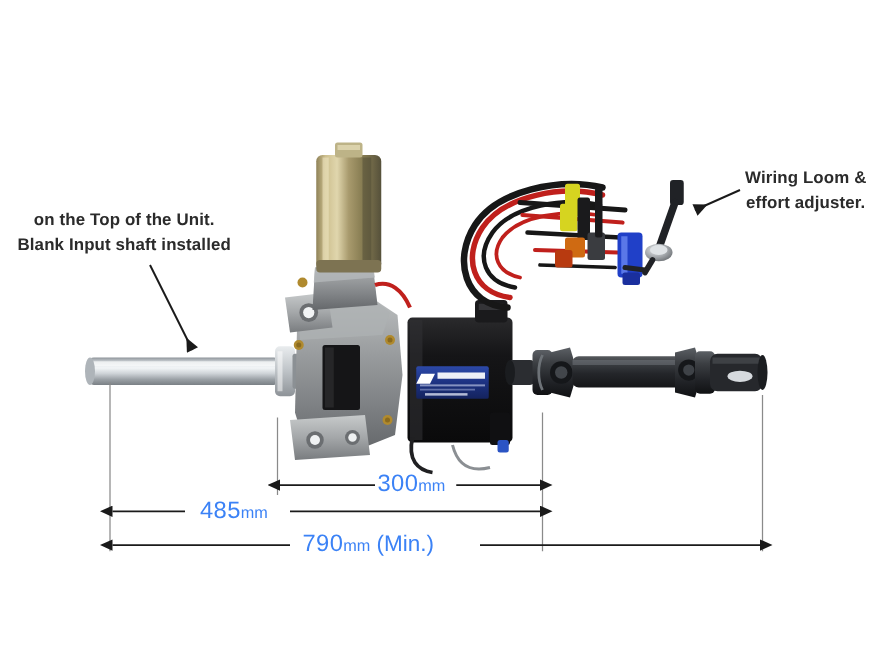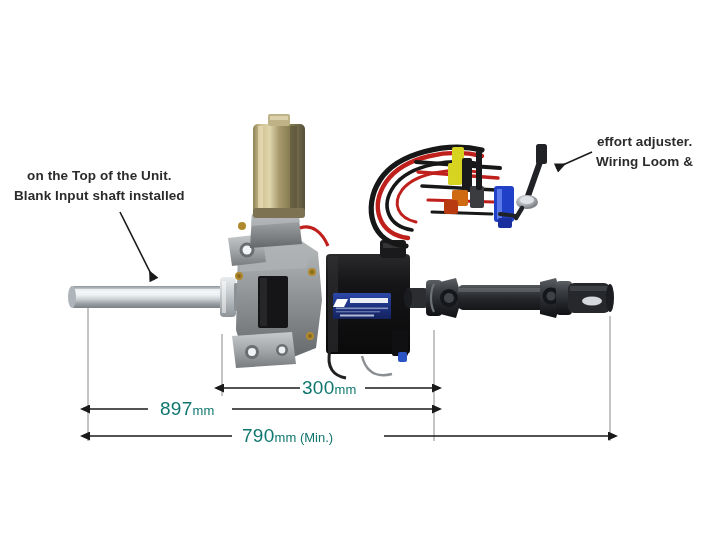--- a/index.html
+++ b/index.html
@@ -23,27 +23,27 @@
     font-weight: 600;
     font-size: 13.5px;
     line-height: 20px;
     letter-spacing: 0.1px;
     white-space: nowrap;
   }
   #ann-left { left: 14px; top: 166px; text-align: center; }
   #ann-right { left: 596px; top: 132px; text-align: center; }
   .dim-text {
     position: absolute;
-    color: #0f766e;
+    color: #3b82f6;
     white-space: nowrap;
     font-weight: 400;
   }
   .dim-num { font-size: 19px; letter-spacing: 0.3px; }
   .dim-unit { font-size: 13px; }
-  .dim-suffix { font-size: 13px; }
+  .dim-suffix { font-size: 18px; }
   svg.layer {
     position: absolute;
     left: 0; top: 0;
     width: 711px;
     height: 535px;
     overflow: visible;
   }
   #photo { position: absolute; left: 0; top: 0; width: 711px; height: 535px; }
 </style>
 </head>
@@ -290,29 +290,29 @@
     <line x1="120" y1="212" x2="154" y2="280" stroke="#1a1a1a" stroke-width="1.6" marker-end="url(#callArrow)"></line>
     <line x1="592" y1="152" x2="556" y2="168" stroke="#1a1a1a" stroke-width="1.6" marker-end="url(#callArrow)"></line>
   </svg>
 
   <div class="ann" id="ann-left">
     <div>on the Top of the Unit.</div>
     <div>Blank Input shaft installed</div>
   </div>
 
   <div class="ann" id="ann-right">
+    <div>Wiring Loom &amp;</div>
     <div>effort adjuster.</div>
-    <div>Wiring Loom &amp;</div>
   </div>
 
   <div class="dim-text" style="left:302px; top:377px;">
     <span class="dim-num">300</span><span class="dim-unit">mm</span>
   </div>
 
   <div class="dim-text" style="left:160px; top:398px;">
-    <span class="dim-num">897</span><span class="dim-unit">mm</span>
+    <span class="dim-num">485</span><span class="dim-unit">mm</span>
   </div>
 
   <div class="dim-text" style="left:242px; top:425px;">
     <span class="dim-num">790</span><span class="dim-unit">mm</span><span class="dim-suffix"> (Min.)</span>
   </div>
 
 </div>
 
 </body></html>

